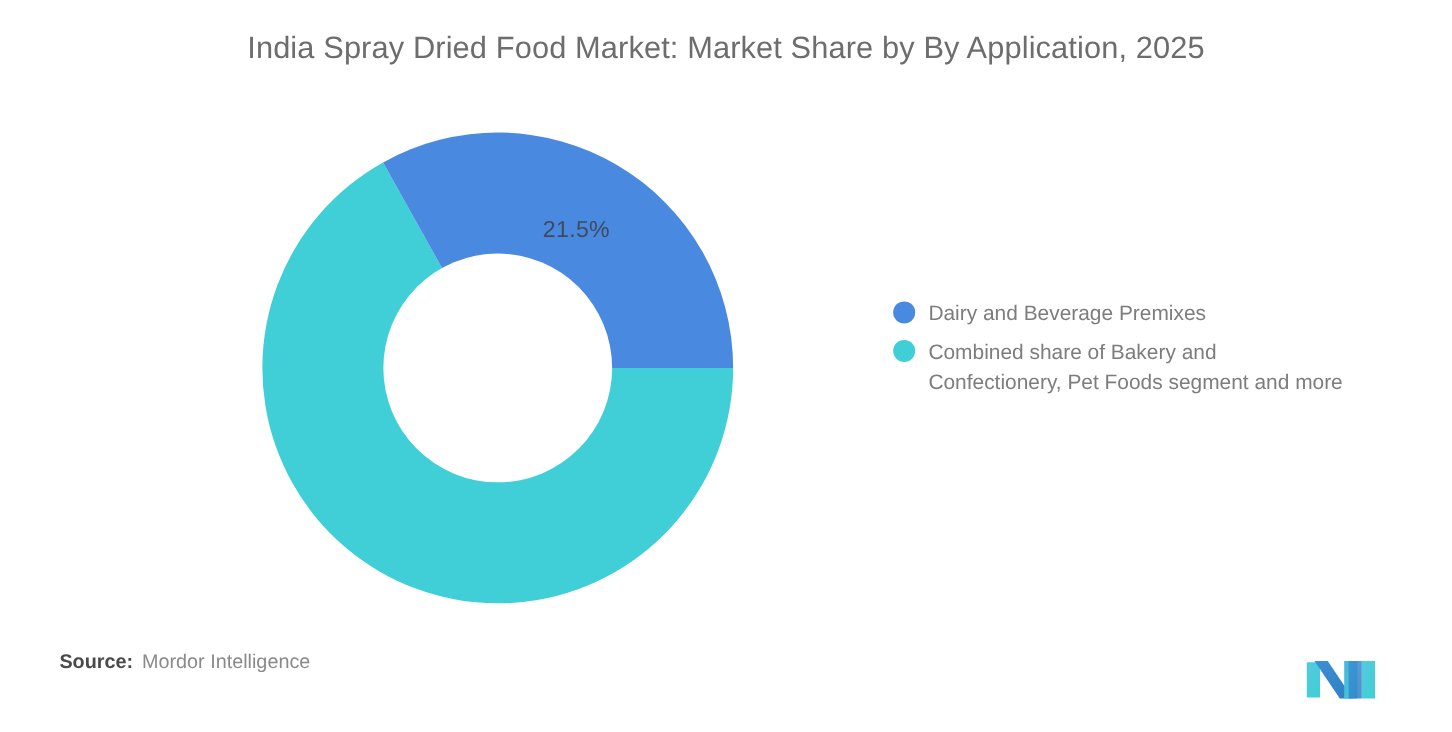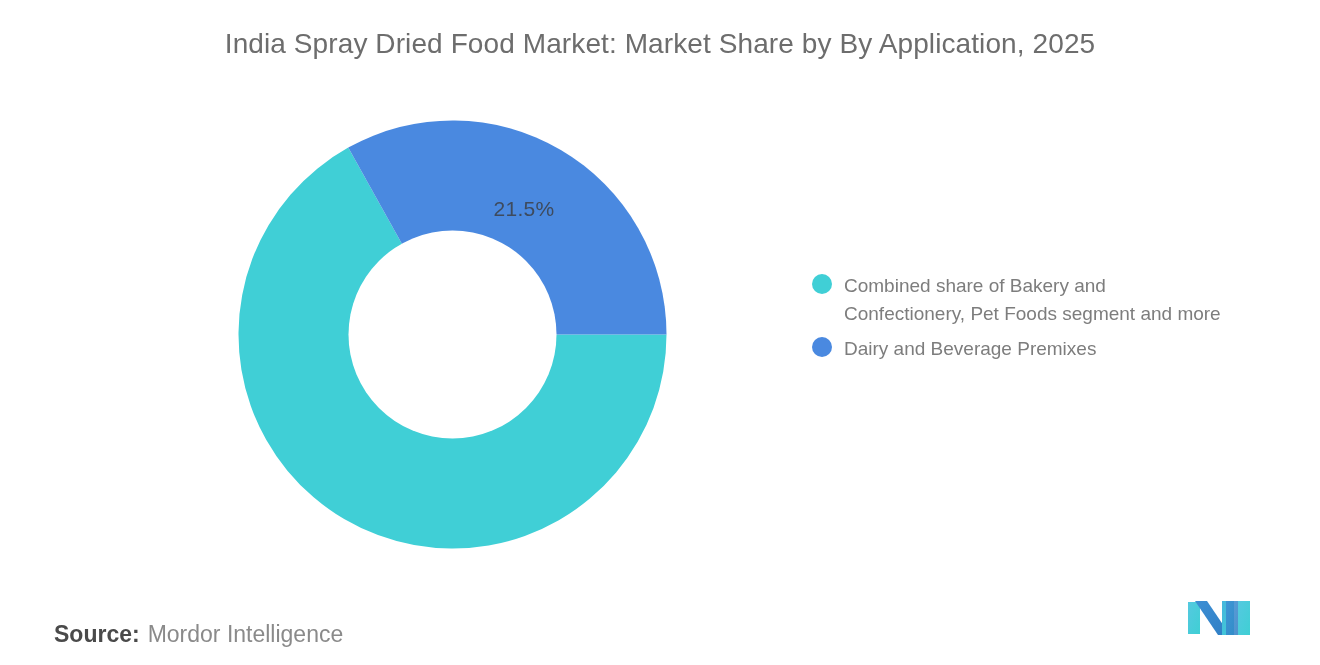--- a/index.html
+++ b/index.html
@@ -79,22 +79,22 @@
     font-weight: 400;
     color: #7d7d7d;
     line-height: 28px;
     white-space: pre-line;
   }
 
   
   .source-line {
     position: absolute;
     left: 54px;
-    top: 619px;
-    font-size: 23px;
+    top: 586px;
+    font-size: 18px;
     line-height: 30px;
     white-space: nowrap;
   }
   .source-key {
     font-weight: 700;
     color: #4a4a4a;
   }
   .source-val {
     font-weight: 400;
     color: #8a8a8a;
@@ -122,28 +122,28 @@
 
     <circle cx="214.5" cy="214.5" r="104.0" fill="#ffffff"></circle>
   </svg>
 </div>
 
 <div class="slice-label">21.5%</div>
 
 <div class="legend">
 
   <div class="legend-item">
+    <span class="legend-swatch" style="background:#4a89e0"></span>
+    <span class="legend-label">Dairy and Beverage Premixes</span>
+  </div>
+
+  <div class="legend-item">
     <span class="legend-swatch" style="background:#40cfd6"></span>
     <span class="legend-label">Combined share of Bakery and
 Confectionery, Pet Foods segment and more</span>
-  </div>
-
-  <div class="legend-item">
-    <span class="legend-swatch" style="background:#4a89e0"></span>
-    <span class="legend-label">Dairy and Beverage Premixes</span>
   </div>
 
 </div>
 
 <div class="source-line">
   <span class="source-key">Source:</span><span class="source-val">Mordor Intelligence</span>
 </div>
 
 <svg class="brand-logo" viewBox="0 0 68 40">
   <defs>

